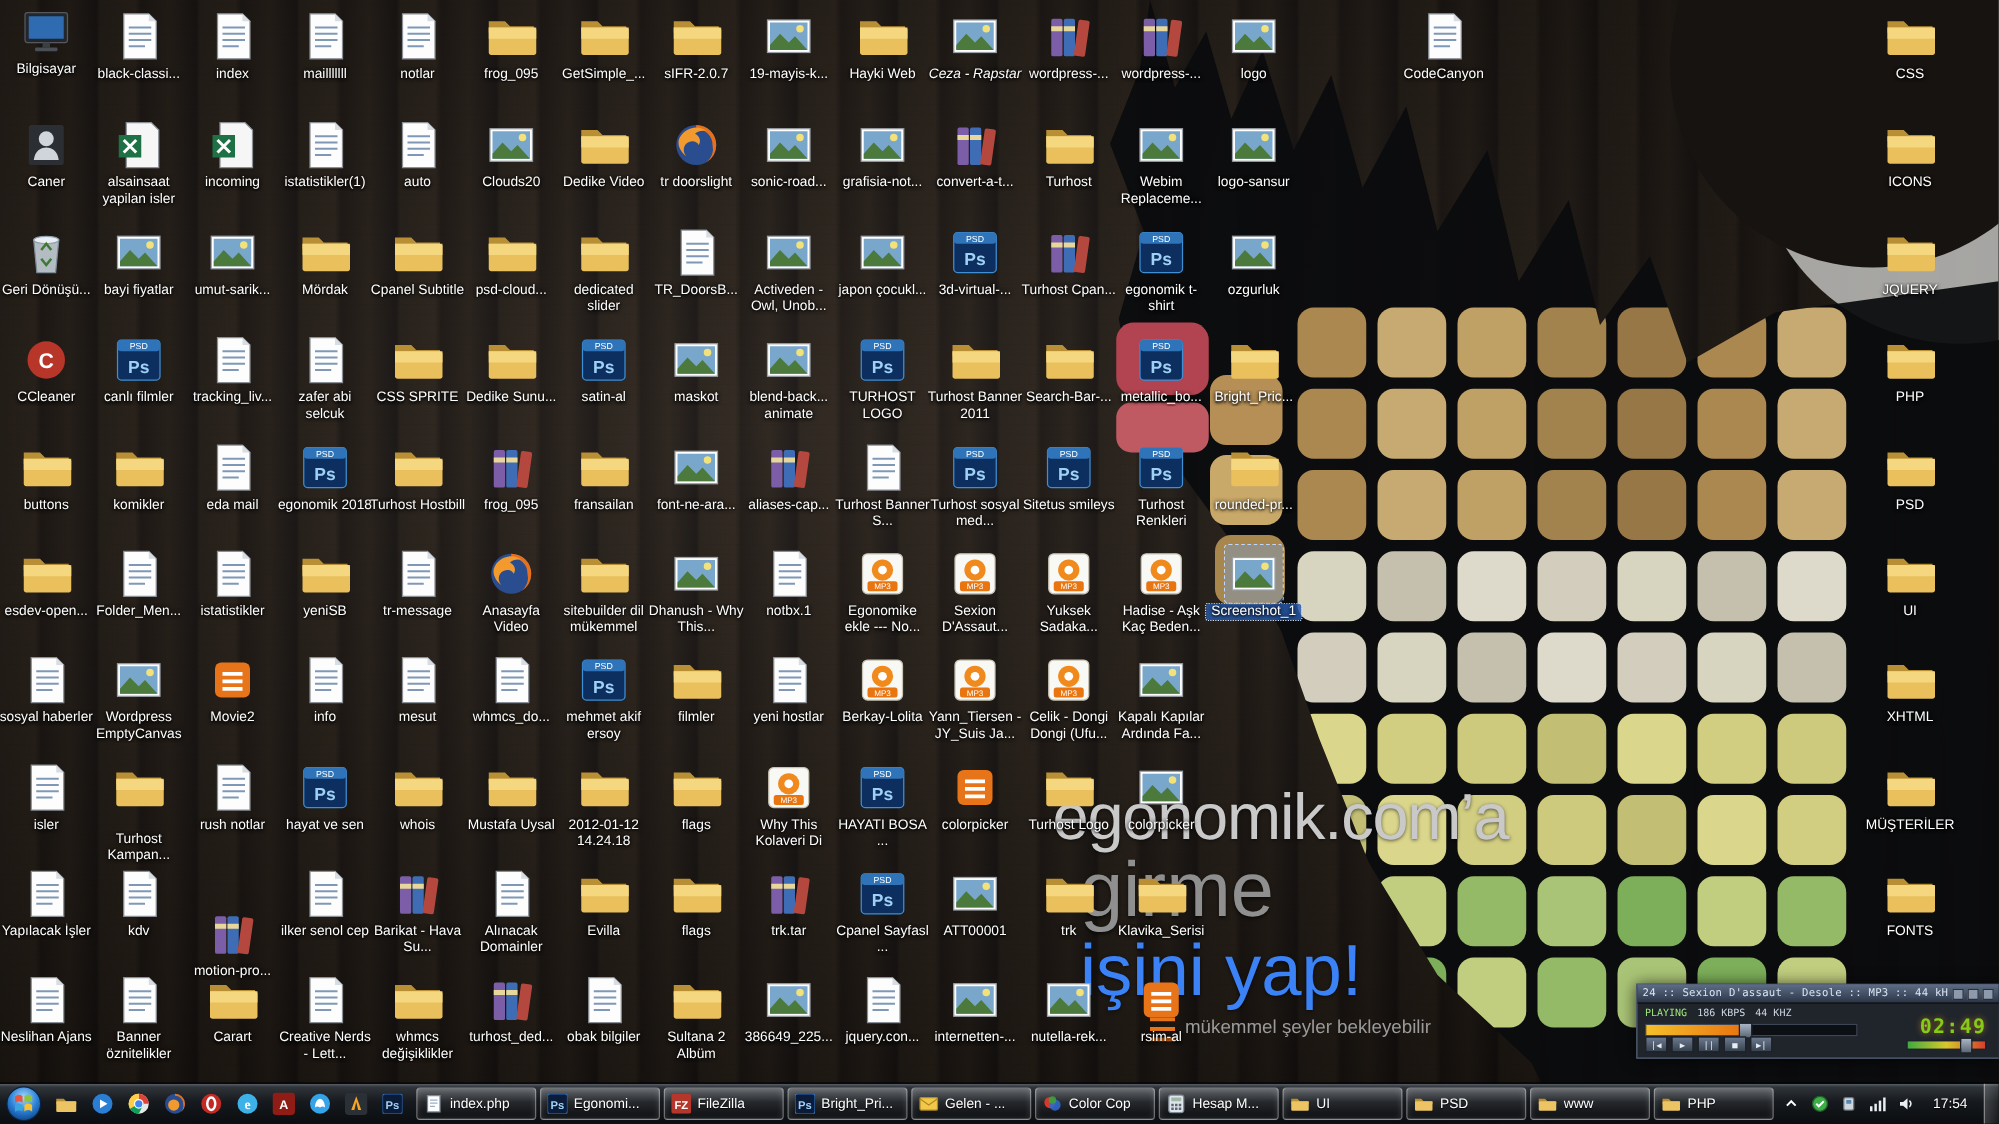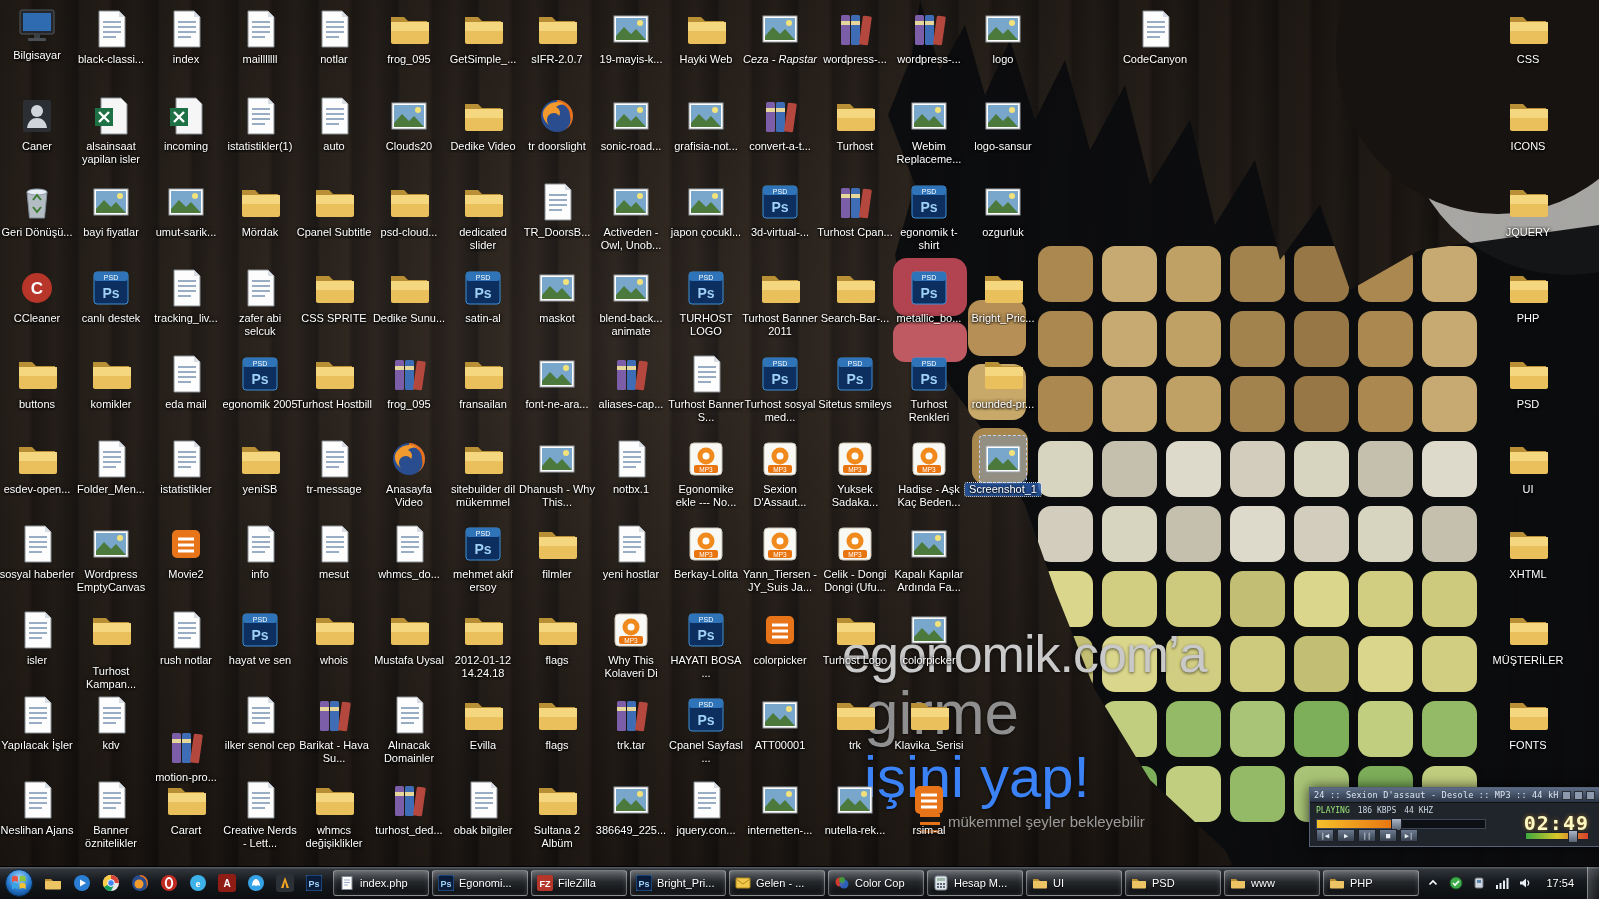--- a/index.html
+++ b/index.html
@@ -39,21 +39,21 @@
     background:#20252c;border:1px solid #55627a;box-shadow:0 0 12px rgba(0,0,0,.7);
     font-family:"DejaVu Sans Mono",monospace;
   }
   .wa-title{height:14px;background:linear-gradient(#5c6c84,#2b3547);display:flex;align-items:center;gap:3px;padding:0 4px;border-bottom:1px solid #111;}
   .wa-title-text{flex:1;font-size:8.5px;color:#dae4f2;white-space:nowrap;overflow:hidden;letter-spacing:.2px;}
   .wa-winbtn{width:7px;height:7px;background:#8d9aae;border:1px solid #2a2f38;}
   .wa-body{position:relative;height:42px;}
   .wa-stats{position:absolute;left:6px;top:3px;display:flex;gap:8px;font-size:8px;}
   .wa-status{color:#9fe87a;}
   .wa-stat{color:#cdd8e4;}
-  .wa-time{position:absolute;right:10px;top:8px;font-size:20px;font-weight:bold;color:#fef9c3;letter-spacing:1px;text-shadow:0 0 5px rgba(245,166,35,.55);}
+  .wa-time{position:absolute;right:10px;top:8px;font-size:16px;font-weight:bold;color:#84cc16;letter-spacing:1px;text-shadow:0 0 5px rgba(245,166,35,.55);}
   .wa-progress{position:absolute;left:6px;top:16px;width:168px;height:8px;background:#0c0f13;border:1px solid #3c4654;}
   .wa-fill{width:45%;height:100%;background:linear-gradient(90deg,#f5c02a,#e87510);}
   .wa-seek-knob{position:absolute;left:44%;top:-2px;width:9px;height:11px;background:linear-gradient(#aab6c6,#5b6675);border:1px solid #1d222a;}
   .wa-controls{position:absolute;left:6px;bottom:3px;display:flex;gap:3px;}
   .wa-ctl{width:16px;height:11px;background:linear-gradient(#6c7a90,#38424f);border:1px solid #1d222a;color:#e6edf5;font-size:7px;display:flex;align-items:center;justify-content:center;}
   .wa-volume{position:absolute;right:10px;bottom:5px;width:62px;height:6px;background:linear-gradient(90deg,#3faa3f,#d8c82a,#d8402a);border:1px solid #1d222a;}
   .wa-vol-knob{position:absolute;left:68%;top:-3px;width:8px;height:11px;background:linear-gradient(#aab6c6,#5b6675);border:1px solid #1d222a;}
   
   .taskbar{
     position:absolute;left:0;bottom:0;width:1599px;height:32px;z-index:40;
@@ -708,21 +708,21 @@
     </div>
     <div class="desktop-icon" style="left:73px;top:265px;">
       <div class="icon-img">
         <svg width="44" height="44" viewBox="0 0 44 44">
           <rect x="5" y="6" width="34" height="32" rx="3" fill="#0d2f5f" stroke="#3f8fd4"></rect>
           <rect x="5" y="6" width="34" height="9" rx="3" fill="#2f74b8"></rect>
           <text x="22" y="13.5" font-size="7" fill="#fff" text-anchor="middle" font-family="Liberation Sans,sans-serif">PSD</text>
           <text x="22" y="32" font-size="14" font-weight="bold" fill="#9fd0f5" text-anchor="middle" font-family="Liberation Sans,sans-serif">Ps</text>
         </svg>
       </div>
-      <div class="icon-label">canlı destek</div>
+      <div class="icon-label">canlı filmler</div>
     </div>
     <div class="desktop-icon" style="left:148px;top:265px;">
       <div class="icon-img">
         <svg width="44" height="44" viewBox="0 0 44 44">
           <path d="M10 4h20l6 6v30H10z" fill="#fdfdfd" stroke="#8a9096"></path>
           <path d="M30 4l6 6h-6z" fill="#d7dde2"></path>
           <g stroke="#7f98b5" stroke-width="1.6">
             <line x1="14" y1="15" x2="32" y2="15"></line>
             <line x1="14" y1="20" x2="32" y2="20"></line>
             <line x1="14" y1="25" x2="32" y2="25"></line>
@@ -899,21 +899,21 @@
     </div>
     <div class="desktop-icon" style="left:222px;top:351px;">
       <div class="icon-img">
         <svg width="44" height="44" viewBox="0 0 44 44">
           <rect x="5" y="6" width="34" height="32" rx="3" fill="#0d2f5f" stroke="#3f8fd4"></rect>
           <rect x="5" y="6" width="34" height="9" rx="3" fill="#2f74b8"></rect>
           <text x="22" y="13.5" font-size="7" fill="#fff" text-anchor="middle" font-family="Liberation Sans,sans-serif">PSD</text>
           <text x="22" y="32" font-size="14" font-weight="bold" fill="#9fd0f5" text-anchor="middle" font-family="Liberation Sans,sans-serif">Ps</text>
         </svg>
       </div>
-      <div class="icon-label">egonomik 2005</div>
+      <div class="icon-label">egonomik 2018</div>
     </div>
     <div class="desktop-icon" style="left:296px;top:351px;">
       <div class="icon-img">
         <svg width="44" height="44" viewBox="0 0 44 44">
           <path d="M4 10h13l4 4h19v5H4z" fill="#b88f35"></path>
           <path d="M4 15h36c1.1 0 2 .9 2 2v18c0 1.1-.9 2-2 2H6c-1.1 0-2-.9-2-2V15z" fill="#e9c05c"></path>
           <path d="M4 15h38v9H4z" fill="#f6da85" opacity=".85"></path>
         </svg>
       </div>
       <div class="icon-label">Turhost Hostbill</div>

